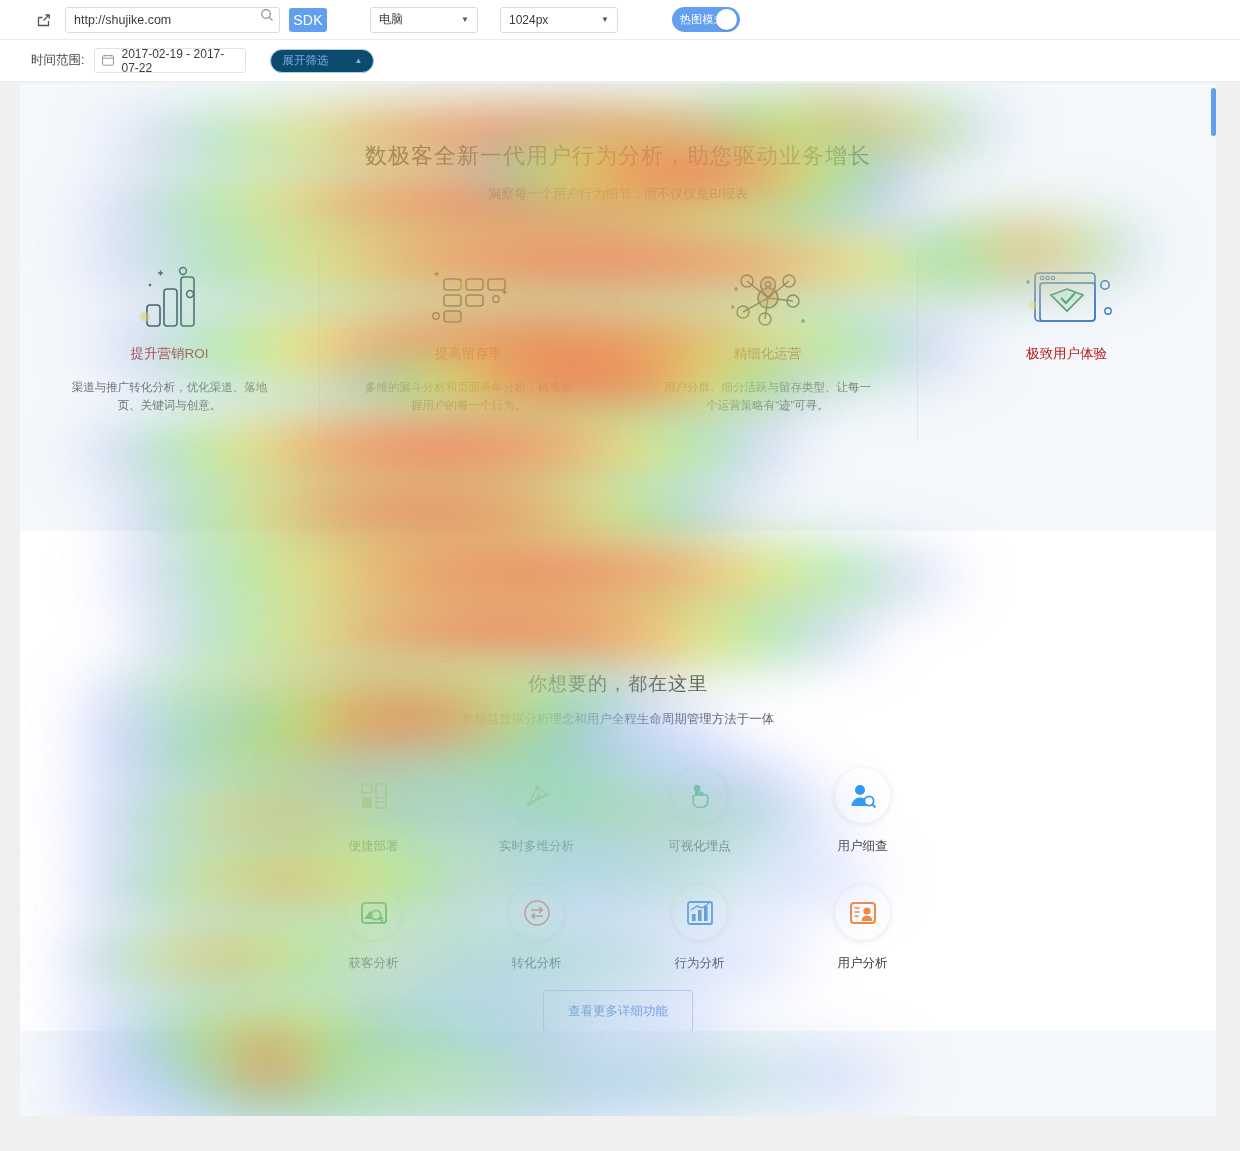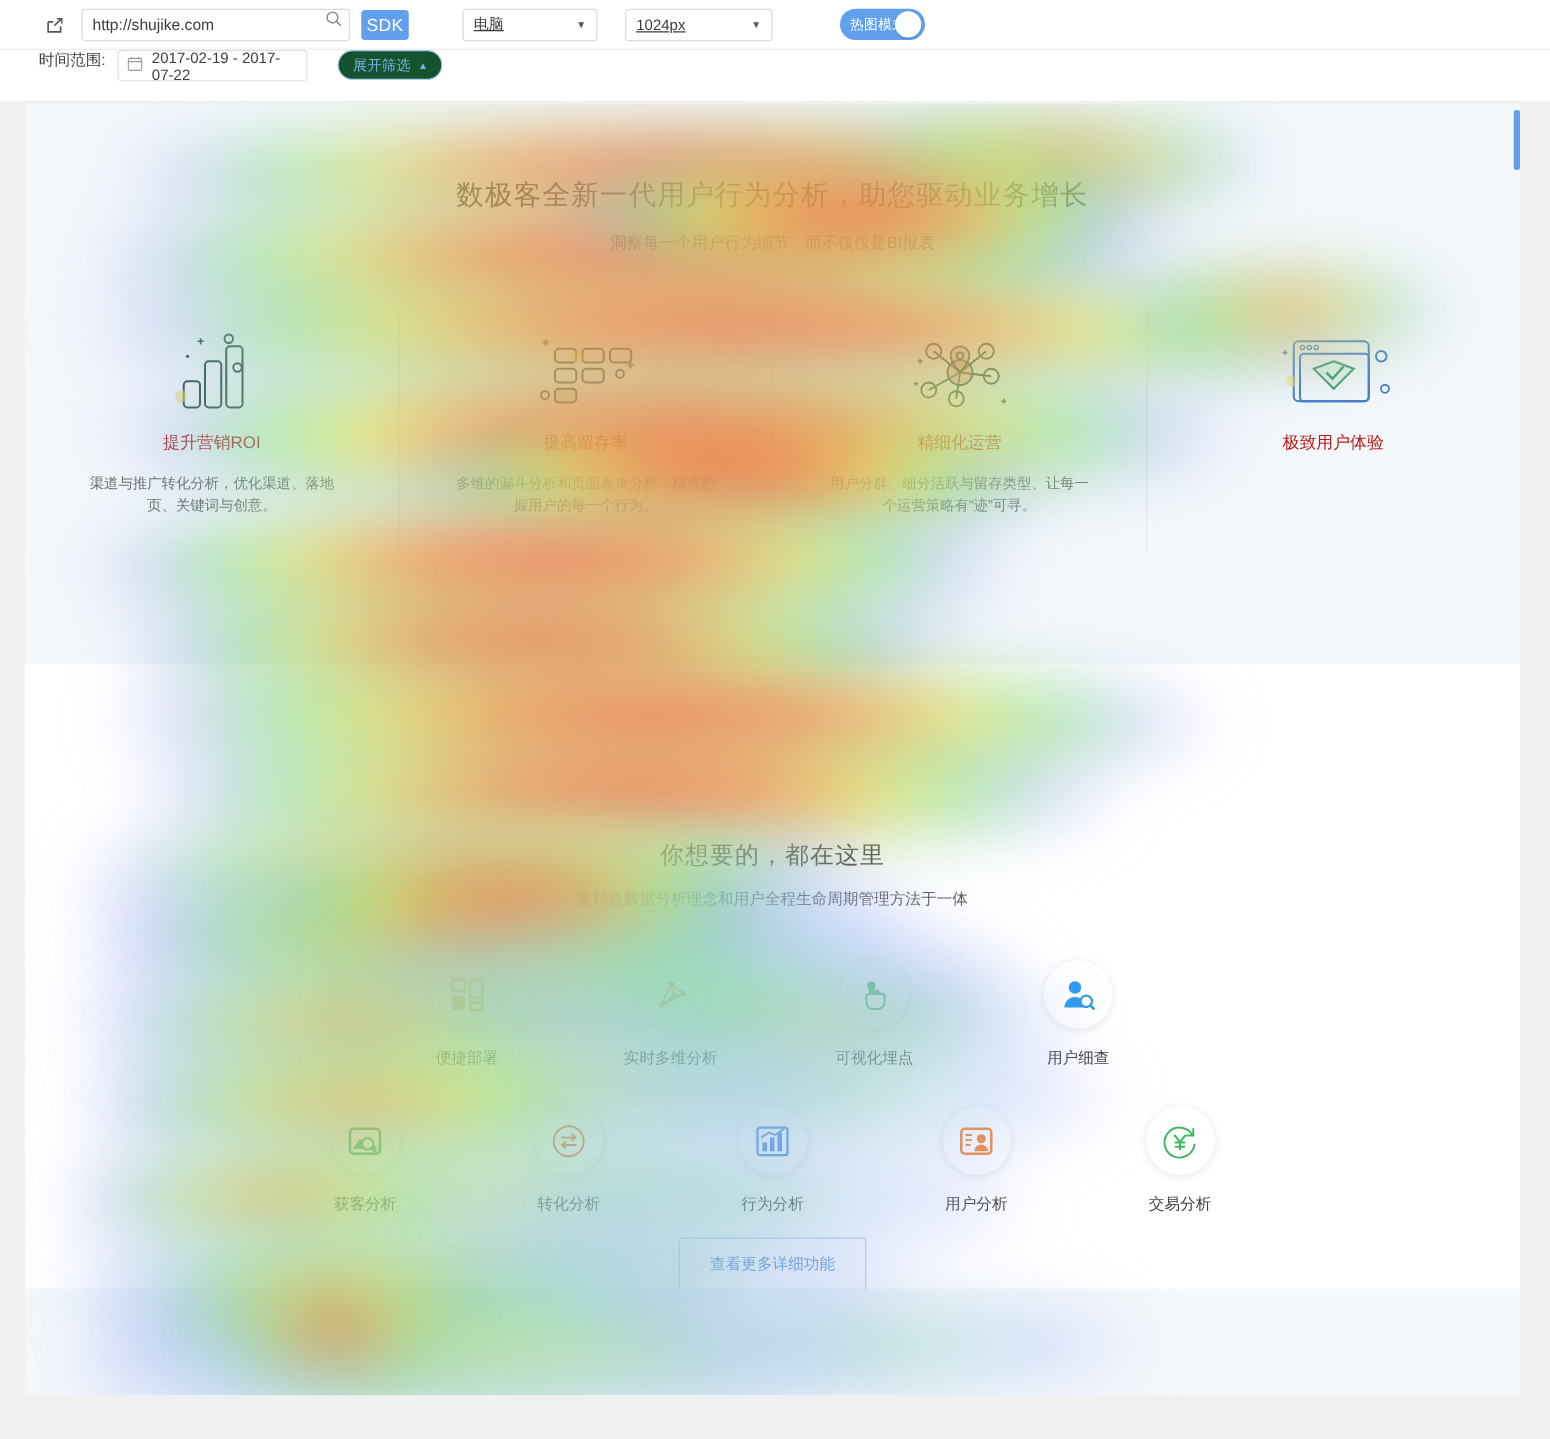--- a/index.html
+++ b/index.html
@@ -37,21 +37,21 @@
     background: #62a0ef; color: #fff; border: 0; border-radius: 3px;
     font-size: 14px; font-weight: normal; letter-spacing: .3px;
     cursor: pointer; font-family: "Liberation Sans", sans-serif;
   }
   .sel {
     height: 26px; border: 1px solid #dcdcdc; border-radius: 3px;
     background: #fff; display: flex; align-items: center;
     padding: 0 8px; font-size: 12px; color: #3b3b3b; cursor: pointer;
     position: relative;
   }
-  .sel .lbl { flex: 1; text-decoration: underline; }
+  .sel .lbl { flex: 1; }
   .sel .caret { font-size: 8px; color: #555; margin-left: 6px; }
   .sel-device { margin-left: 43px; width: 108px; }
   .sel-width  { margin-left: 22px; width: 118px; }
   .toggle {
     margin-left: 54px; width: 68px; height: 25px; border-radius: 13px;
     background: #62a0ef; display: flex; align-items: center;
     justify-content: flex-start; padding: 0 3px; cursor: pointer; position: relative;
   }
   .toggle .tlabel {
     color: #fff; font-size: 11px; margin-left: 5px; letter-spacing: .3px;
@@ -59,33 +59,33 @@
   .toggle .knob {
     position: absolute; right: 3px; top: 2px;
     width: 21px; height: 21px; border-radius: 50%;
     background: #fff; box-shadow: 0 1px 2px rgba(0,0,0,.18);
   }
 
   
   .subbar {
     position: absolute; left: 0; top: 40px; width: 1240px; height: 42px;
     background: #fff; border-bottom: 1px solid #ececec;
-    display: flex; 
+    display: flex; align-items: center;
   }
   .sub-label { margin-left: 31px; font-size: 12.5px; color: #444; }
   .date-box {
     margin-left: 10px; height: 25px; width: 152px;
     border: 1px solid #e2e2e2; border-radius: 3px; background: #fff;
     display: flex; align-items: center; padding: 0 7px; cursor: pointer;
   }
   .date-box .dtext { font-size: 12px; color: #3b3b3b; margin-left: 7px; }
   .filter-btn {
     margin-left: 24px; height: 24px; padding: 0 11px;
-    border: 1px solid #a9cdf5; border-radius: 12px; background: #14532d;
-    display: flex; align-items: center; cursor: pointer;
+    border: 1px solid #a9cdf5; border-radius: 12px; background: #0c4a6e;
+    display: flex; align-items: center; cursor: pointer; gap: 20px;
   }
   .filter-btn .ftext { font-size: 11.5px; color: #7fb0e8; }
   .filter-btn .fcaret { margin-left: 6px; font-size: 8px; color: #7fb0e8; }
 
   
   .canvas {
     position: absolute; left: 20px; top: 83px;
     width: 1196px; height: 1033px; background: #fff;
     overflow: hidden;
   }
@@ -437,30 +437,20 @@
           <svg width="28" height="28" viewBox="0 0 28 28">
             <rect x="2" y="4" width="24" height="20" rx="3" stroke="#f5873a" stroke-width="2" fill="none"></rect>
             <path d="M5.5 9 h5 M5.5 13 h5 M5.5 17 h4" stroke="#f5873a" stroke-width="1.6"></path>
             <circle cx="18" cy="12" r="3.6" fill="#f5873a"></circle>
             <path d="M12.5 22 a5.5 5.5 0 0 1 11 0 z" fill="#f5873a"></path>
           </svg>
         </div>
         <div class="glabel">用户分析</div>
       </div>
 
-      <div class="gitem">
-        <div class="gcircle">
-          <svg width="28" height="28" viewBox="0 0 28 28">
-            <path d="M24 9 A12 12 0 1 0 25.6 16" stroke="#3fb862" stroke-width="1.6" fill="none"></path>
-            <path d="M24.6 3.6 L24.6 9.4 L19 9.4" stroke="#3fb862" stroke-width="1.6" fill="none"></path>
-            <path d="M9.5 9 L14 14.5 L18.5 9 M9.8 15 h8.4 M9.8 18.4 h8.4 M14 14.5 V21" stroke="#3fb862" stroke-width="1.6" fill="none"></path>
-          </svg>
-        </div>
-        <div class="glabel">交易分析</div>
-      </div>
     </div>
 
     <div class="cta-wrap">
       <button class="cta">查看更多详细功能</button>
     </div>
   </div>
 
   <div class="sec3"></div>
 
   <div class="heat">

